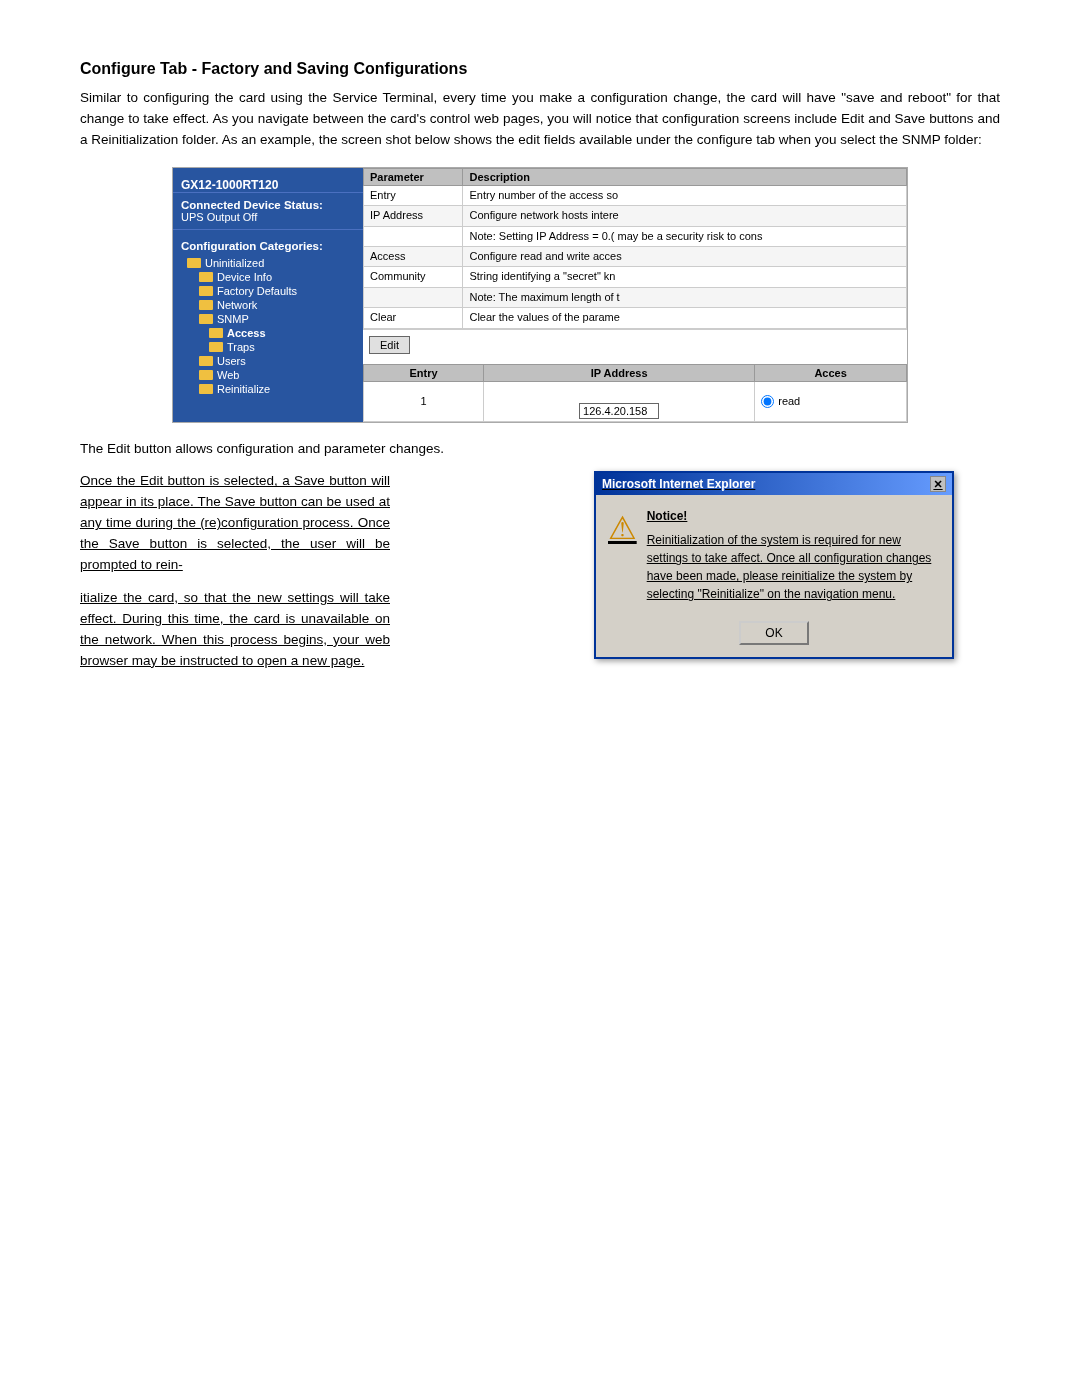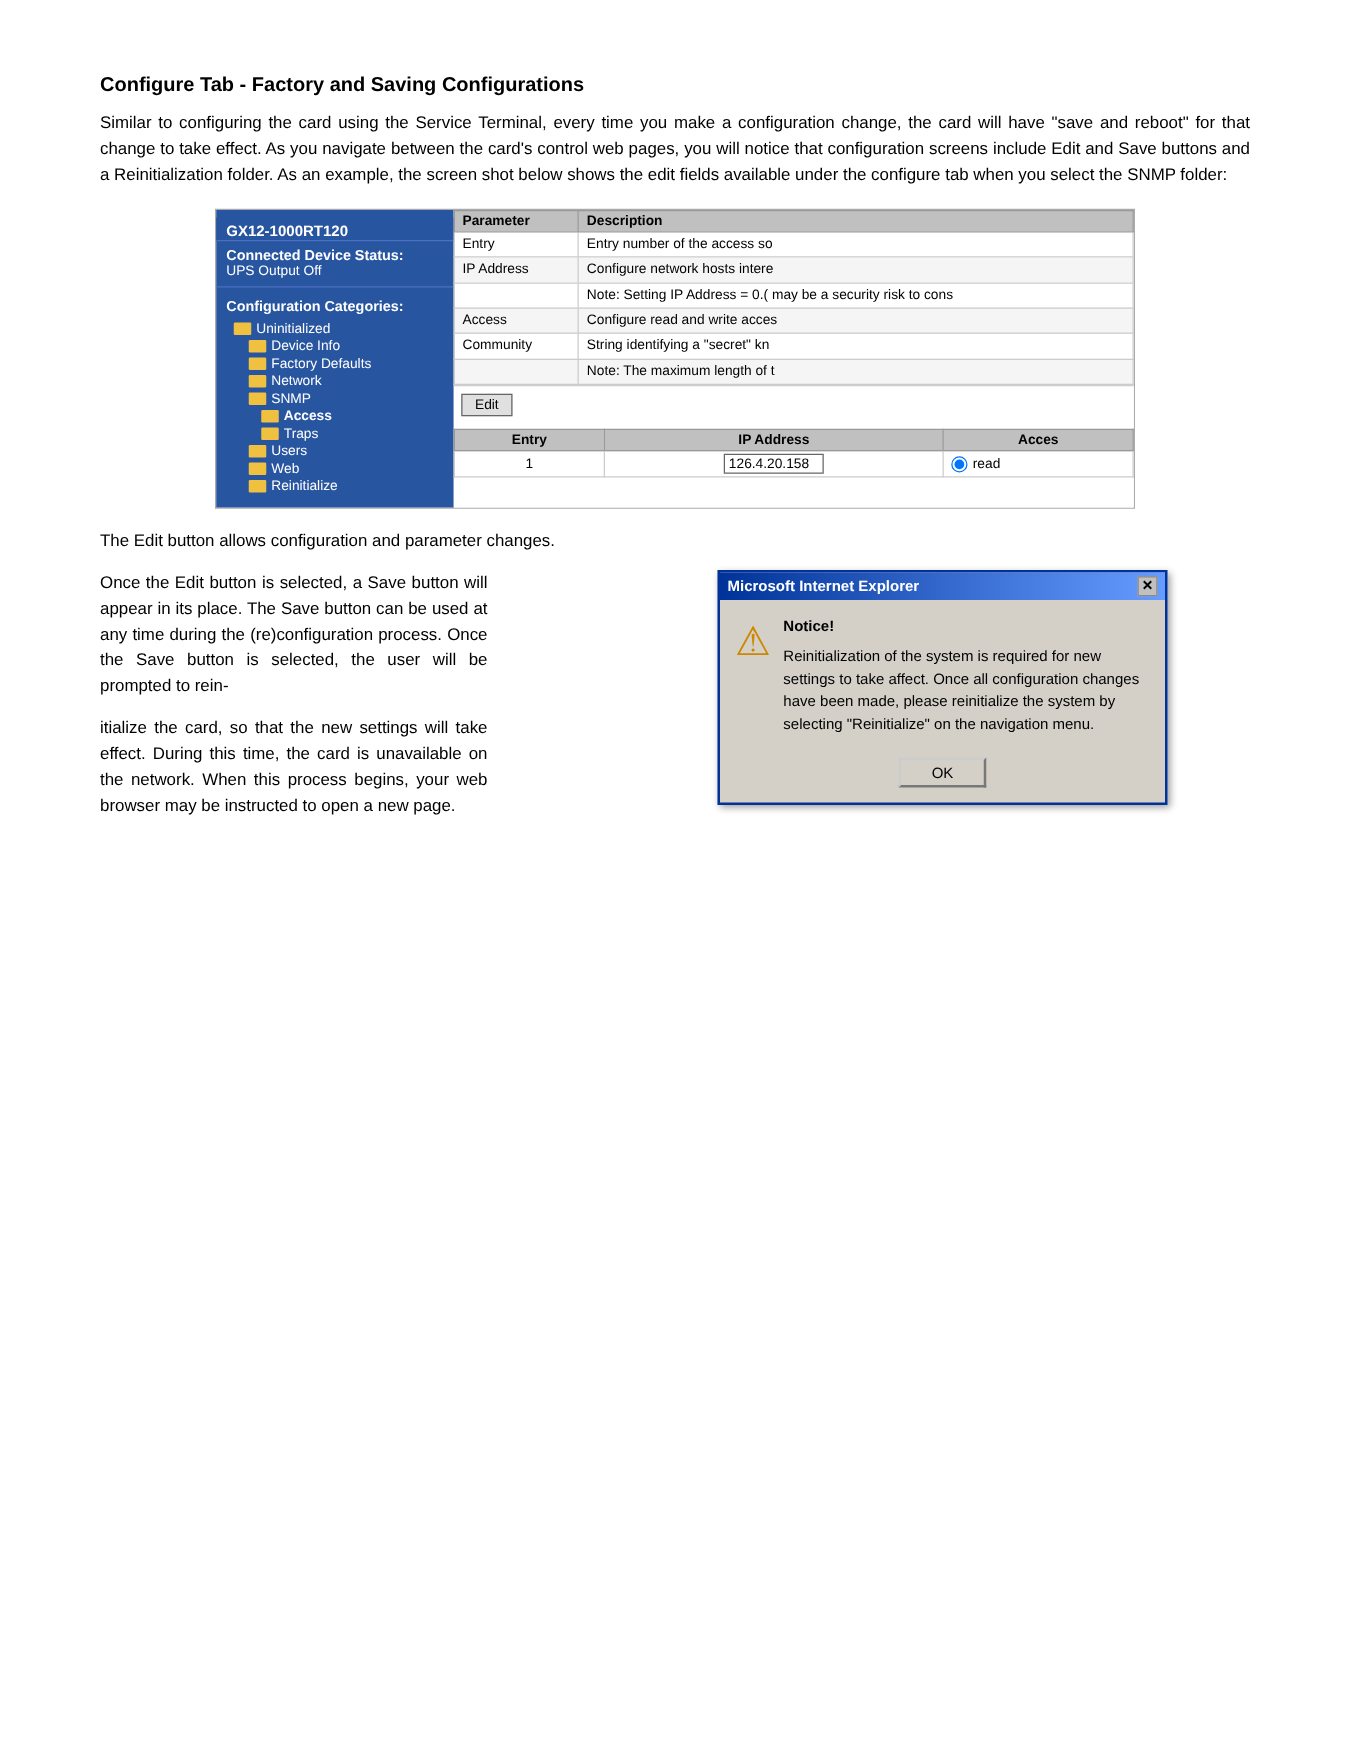--- a/index.html
+++ b/index.html
@@ -175,20 +175,21 @@
       border: 1px solid #ccc;
       padding: 2px 6px;
       text-align: center;
     }
 
     .entry-table input[type=text] {
       width: 80px;
       font-size: 11px;
       border: 1px solid #666;
       padding: 1px 3px;
+      margin-top: 19px;
     }
 
     .radio-group {
       display: flex;
       align-items: center;
       gap: 4px;
       font-size: 11px;
     }
 
     .ie-dialog {
@@ -258,22 +259,23 @@
       background: #d4d0c8;
       border: 2px outset #ccc;
       padding: 3px 24px;
       font-size: 12px;
       cursor: pointer;
     }
 
     
     .text-with-dialog {
       display: flex;
-      gap: 4px;
+      gap: 24px;
       margin-top: 12px;
+      text-decoration: underline;
     }
 
     .left-text-col {
       width: 310px;
       flex-shrink: 0;
     }
 
     .right-dialog-col {
       flex: 1;
     }
@@ -365,20 +367,24 @@
           <td>Access</td>
           <td>Configure read and write acces</td>
         </tr>
         <tr>
           <td>Community</td>
           <td>String identifying a "secret" kn</td>
         </tr>
         <tr>
           <td></td>
           <td>Note: The maximum length of t</td>
+        </tr>
+        <tr>
+          <td>Clear</td>
+          <td>Clear the values of the parame</td>
         </tr>
       </tbody>
     </table>
 
     <div class="edit-btn-area">
       <button class="edit-btn">Edit</button>
     </div>
 
     <table class="entry-table">
       <thead>

